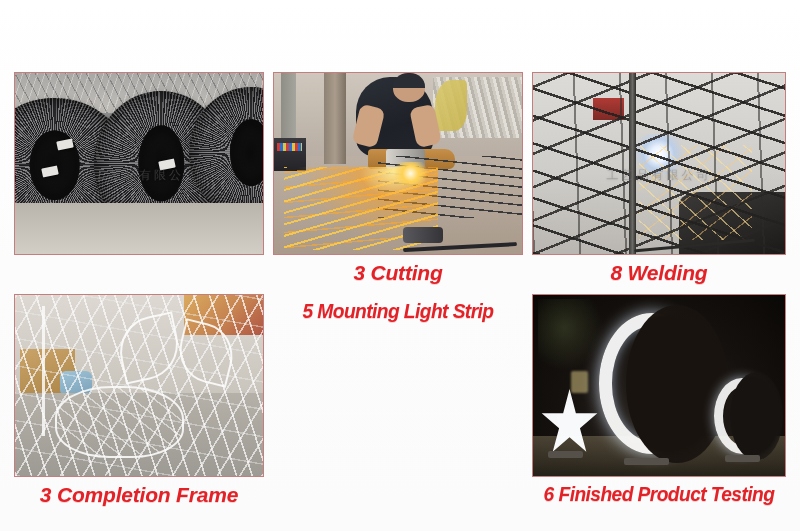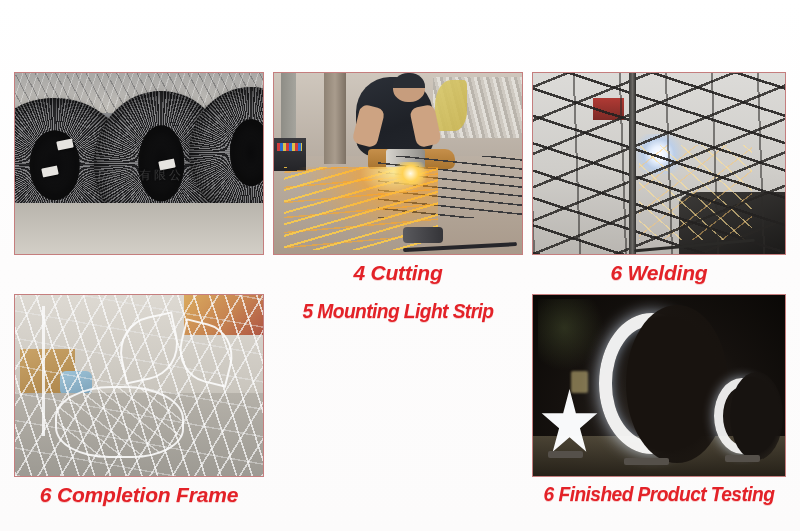--- a/index.html
+++ b/index.html
@@ -484,55 +484,56 @@
           <div class="boot b2"></div>
           <div class="grinder"></div>
           <div class="bars"></div>
           <div class="sparkfan"></div>
           <div class="glow"></div>
           <div class="tool"></div>
           <div class="cable"></div>
           <div class="watermark"></div>
         </div>
       </div>
-      <div class="caption">4 Cutting</div>
+      <div class="caption">3 Cutting</div>
     </div>
 
     <div class="cell">
       <div class="photo">
         <div class="photo-inner p3">
           <div class="redbox"></div>
           <div class="arcflash"></div>
           <div class="machine"></div>
           <div class="sparks-small"></div>
           <div class="frame-grid"></div>
           <div class="post"></div>
           <div class="hose"></div>
+          <div class="watermark dark">工艺品有限公司</div>
         </div>
       </div>
-      <div class="caption">6 Welding</div>
+      <div class="caption">8 Welding</div>
     </div>
 
     <div class="cell">
       <div class="photo">
         <div class="photo-inner p4">
           <div class="wall"></div>
           <div class="orange-patch"></div>
           <div class="boxes"></div>
           <div class="bluebag"></div>
           <div class="ground"></div>
           <div class="wireform"></div>
           <div class="antler a1"></div>
           <div class="antler a2"></div>
           <div class="body-ell"></div>
           <div class="pole"></div>
           <div class="watermark"></div>
         </div>
       </div>
-      <div class="caption">6 Completion Frame</div>
+      <div class="caption">3 Completion Frame</div>
     </div>
 
     <div class="cell">
       <div class="caption tight">5 Mounting Light Strip</div>
     </div>
 
     <div class="cell">
       <div class="photo">
         <div class="photo-inner p6">
           <div class="tree"></div>

